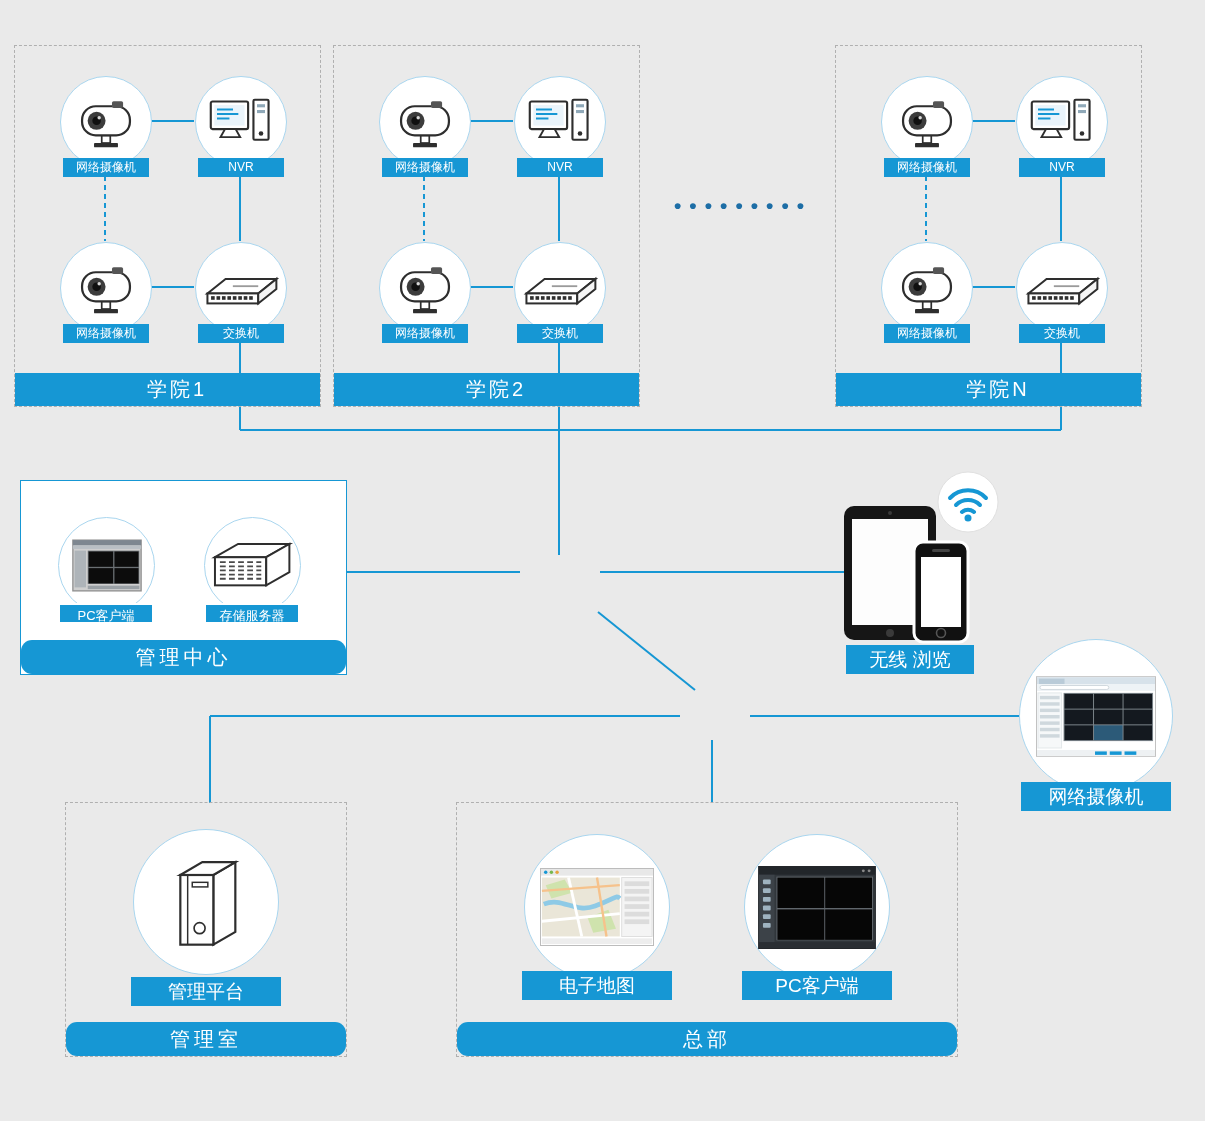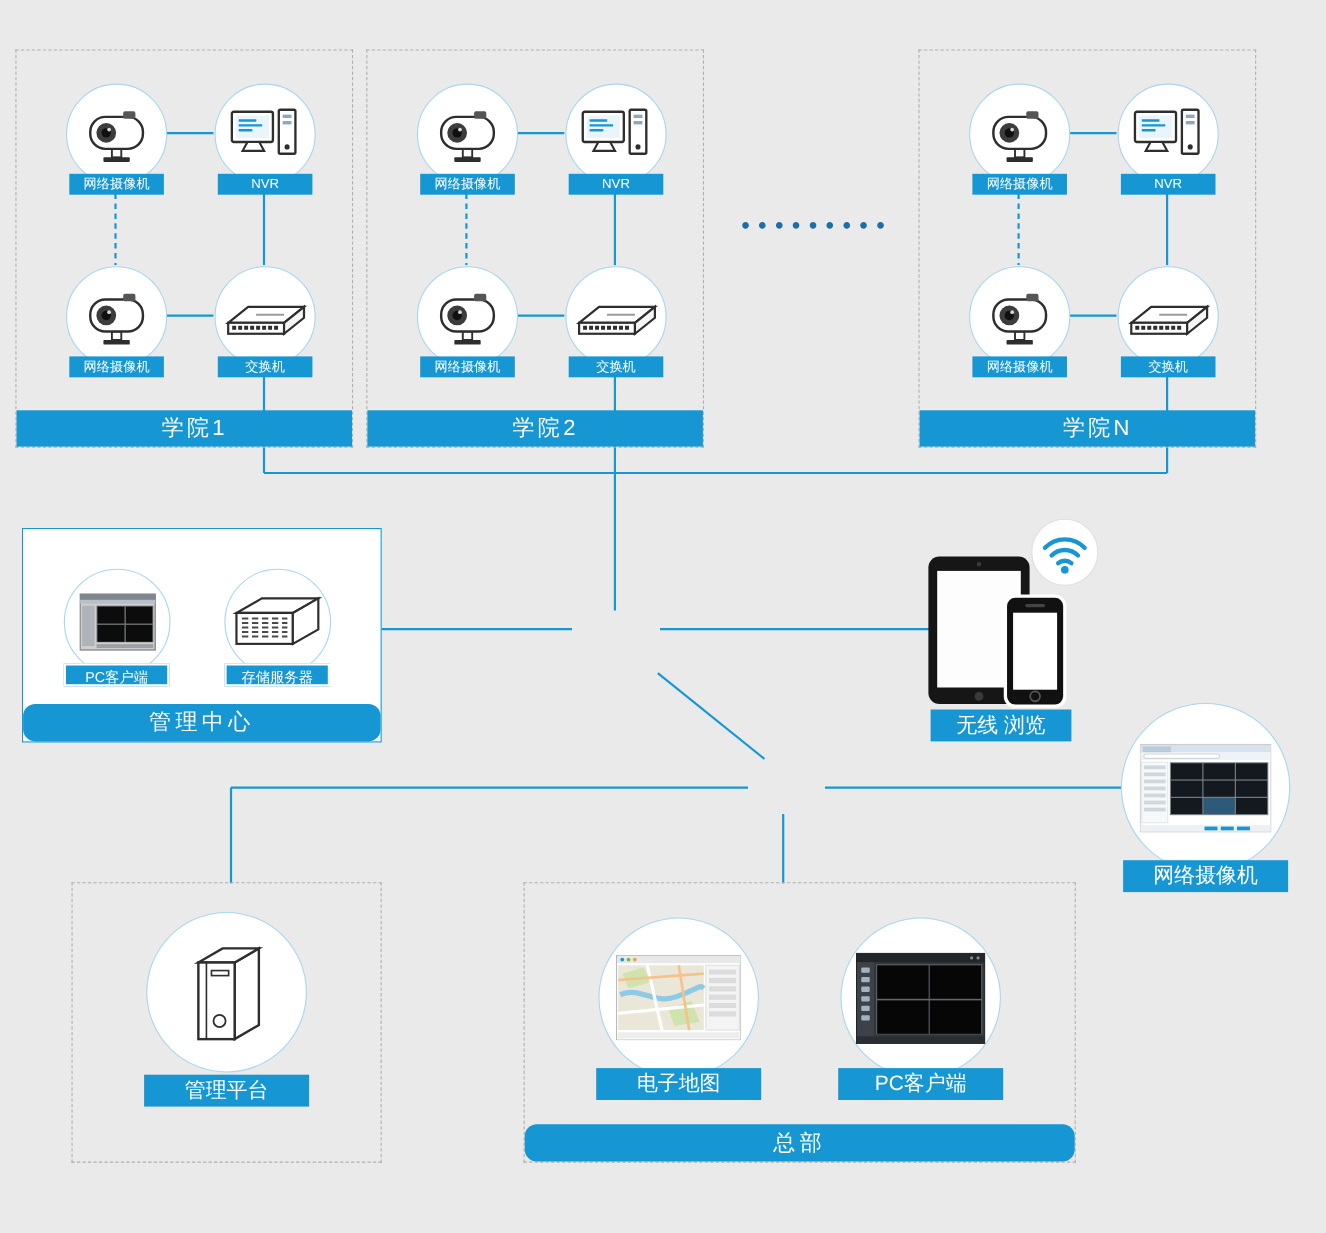--- a/index.html
+++ b/index.html
@@ -369,23 +369,24 @@
   </div>
   <div class="tag" style="left:1096px;top:782px;min-width:150px">网络摄像机</div>
 
   <div class="site" style="left:65px;top:802px;width:280px;height:253px">
     <div class="circle c146" style="left:67px;top:26px">
       <svg width="88" height="103">
           <use href="#i-tower"></use>
         </svg>
     </div>
     <div class="tag" style="left:140px;top:174px;min-width:150px">管理平台</div>
-  </div>
-
-  <div class="site" style="left:476px;top:802px;width:500px;height:253px">
+    <div class="banner banner--big">管理室</div>
+  </div>
+
+  <div class="site" style="left:456px;top:802px;width:500px;height:253px">
     <div class="circle c146" style="left:67px;top:31px">
       <svg width="114" height="78">
           <use href="#i-map"></use>
         </svg>
     </div>
     <div class="circle c146" style="left:287px;top:31px">
       <svg width="118" height="83">
           <use href="#i-pc-big"></use>
         </svg>
     </div>

